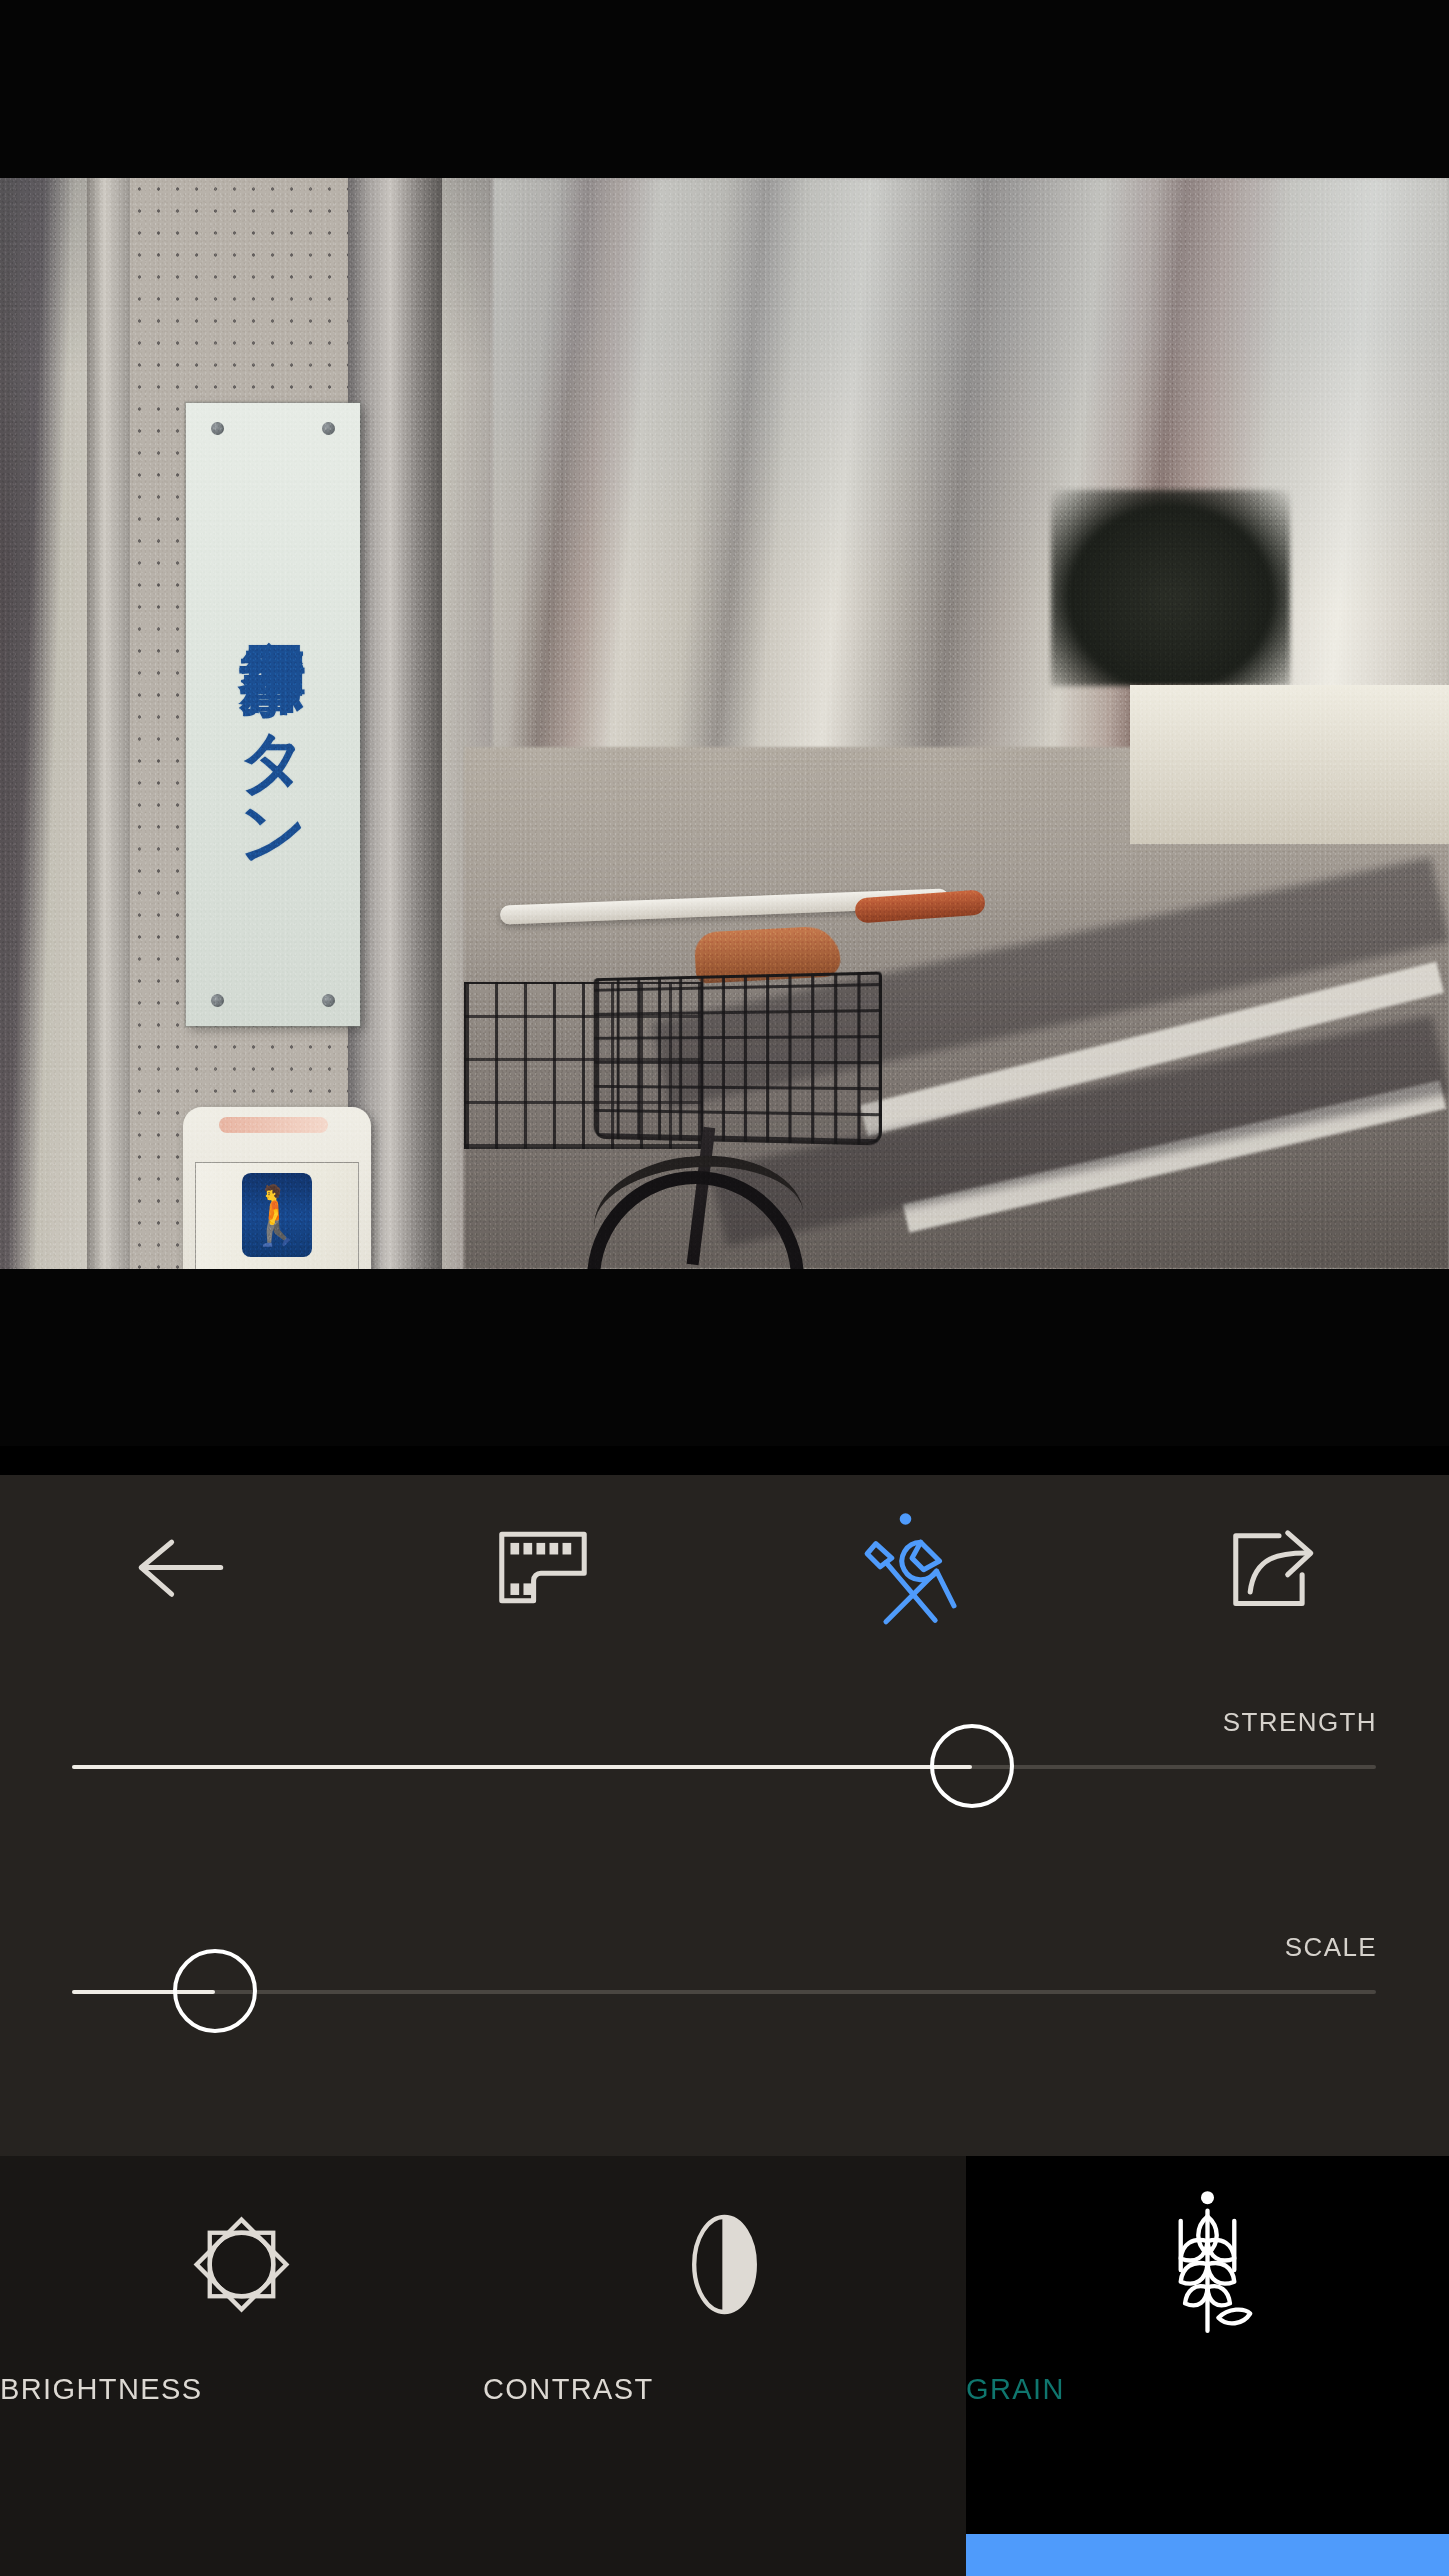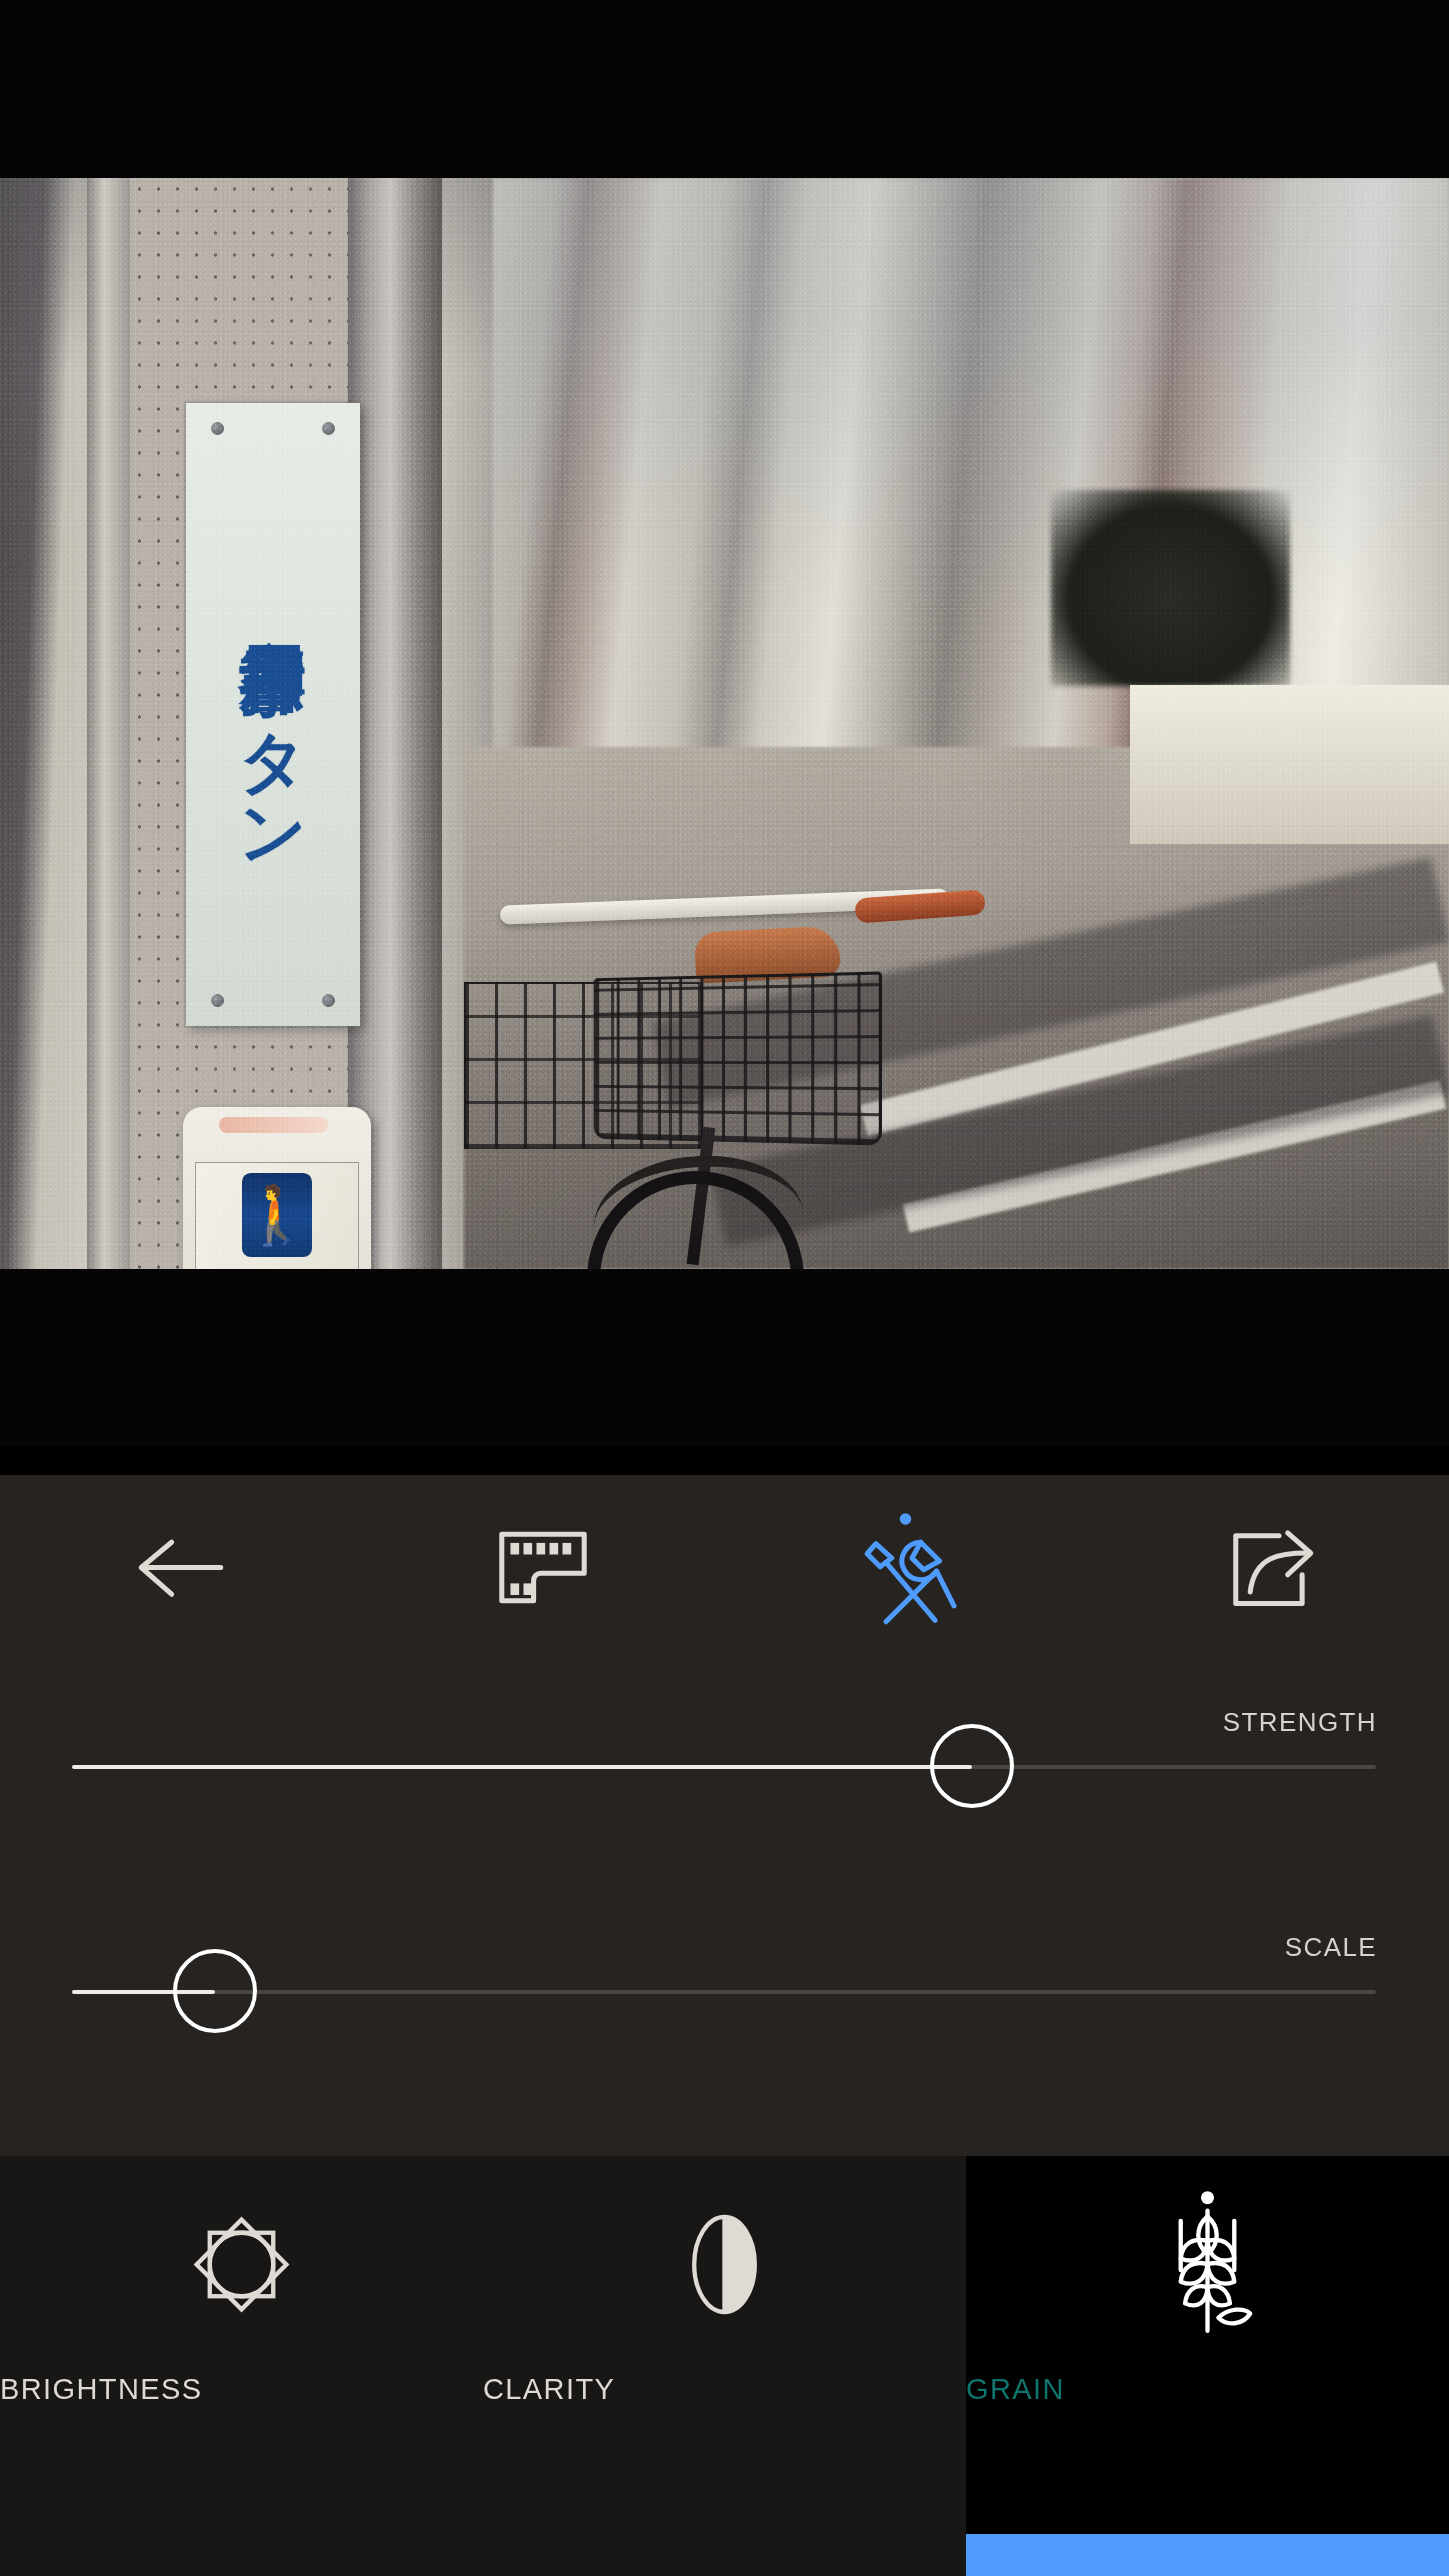--- a/index.html
+++ b/index.html
@@ -427,21 +427,21 @@
     </div>
 
     <div class="tool">
       <div class="tool-icon">
         <svg width="101" height="109" viewBox="0 0 140 150">
           <ellipse cx="70" cy="75" rx="42" ry="66" stroke="#dedad4" stroke-width="6" fill="none"></ellipse>
           <path d="M70 9 A42 66 0 0 1 70 141 Z" fill="#dedad4"></path>
           <line x1="70" y1="9" x2="70" y2="141" stroke="#dedad4" stroke-width="6"></line>
         </svg>
       </div>
-      <div class="tool-label">CLARITY</div>
+      <div class="tool-label">CONTRAST</div>
     </div>
 
 
     <div class="tool active">
       <div class="tool-icon">
         <svg width="109" height="152" viewBox="0 0 150 210">
           <circle cx="75" cy="12" r="9" fill="#ffffff"></circle>
           <g stroke="#ffffff" stroke-width="6" fill="none" stroke-linecap="round" stroke-linejoin="round">
             <line x1="75" y1="30" x2="75" y2="196"></line>
             <line x1="38" y1="44" x2="38" y2="112"></line>

